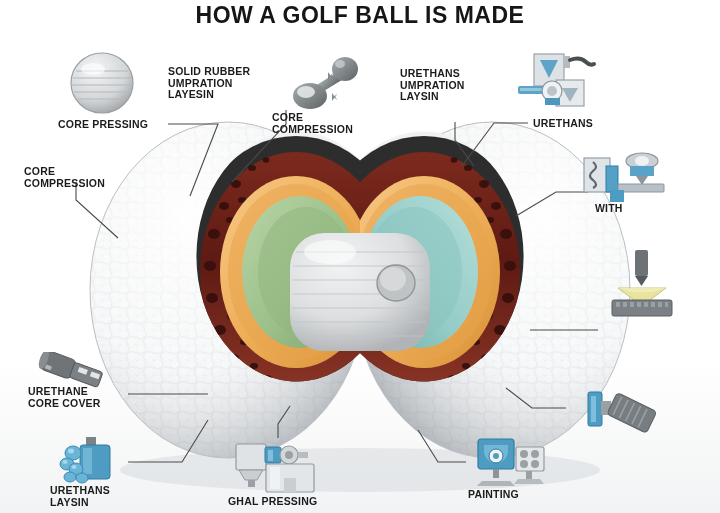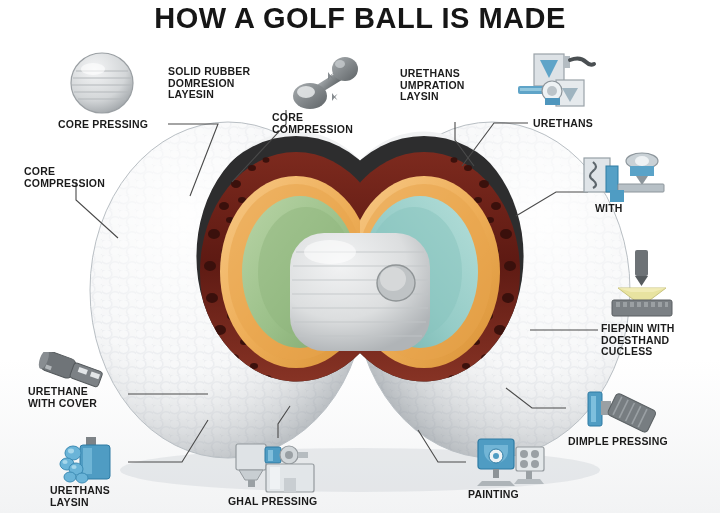--- a/index.html
+++ b/index.html
@@ -11,21 +11,21 @@
     position:relative;
   }
   #stage{
     position:absolute;left:0;top:0;width:720px;height:513px;
     background:linear-gradient(180deg,#ffffff 0%,#ffffff 70%,#f2f3f4 100%);
   }
   
   .title{
     position:absolute;left:0;top:2px;width:720px;
     text-align:center;
-    font-size:29px;font-weight:bold;letter-spacing:.5px;
+    font-size:23px;font-weight:bold;letter-spacing:.5px;
     color:#161616;
     font-family:"Liberation Sans", sans-serif;
   }
   
   .lbl{
     position:absolute;
     font-size:10.5px;font-weight:bold;
     color:#1b1b1b;
     line-height:11.5px;
     letter-spacing:.2px;
@@ -388,45 +388,41 @@
       <ellipse cx="50" cy="27" rx="4" ry="4"></ellipse>
         <ellipse cx="61" cy="27" rx="4" ry="4"></ellipse>
     </g>
     <rect x="52" y="34" width="6" height="8" fill="#9aa0a4"></rect>
     <path d="M44,42 h22 l4,5 h-30 z" fill="#b6bcc0"></path>
   </svg>
 
   <div class="lbl lft" style="left:58px;top:119px;width:112px">CORE PRESSING</div>
 
   <div class="lbl lft" style="left:168px;top:66px;width:130px">SOLID RUBBER
-DOMRESION
+UMPRATION
 LAYESIN</div>
 
   <div class="lbl ctr" style="left:272px;top:112px;width:96px">CORE
 COMPRESSION</div>
 
   <div class="lbl lft" style="left:400px;top:68px;width:120px">URETHANS
 UMPRATION
 LAYSIN</div>
 
   <div class="lbl lft" style="left:533px;top:118px;width:90px">URETHANS</div>
 
   <div class="lbl ctr" style="left:24px;top:166px;width:104px">CORE
 COMPRESSION</div>
 
   <div class="lbl lft" style="left:595px;top:203px;width:70px">WITH</div>
 
-  <div class="lbl lft" style="left:601px;top:323px;width:112px">FIEPNIN WITH
-DOESTHAND
-CUCLESS</div>
 
   <div class="lbl lft" style="left:28px;top:386px;width:104px">URETHANE
-WITH COVER</div>
-
-  <div class="lbl lft" style="left:568px;top:436px;width:130px">DIMPLE PRESSING</div>
+CORE COVER</div>
+
 
   <div class="lbl ctr" style="left:50px;top:485px;width:90px">URETHANS
 LAYSIN</div>
 
   <div class="lbl ctr" style="left:228px;top:496px;width:116px">GHAL PRESSING</div>
 
   <div class="lbl ctr" style="left:468px;top:489px;width:80px">PAINTING</div>
 
 </div>
 

